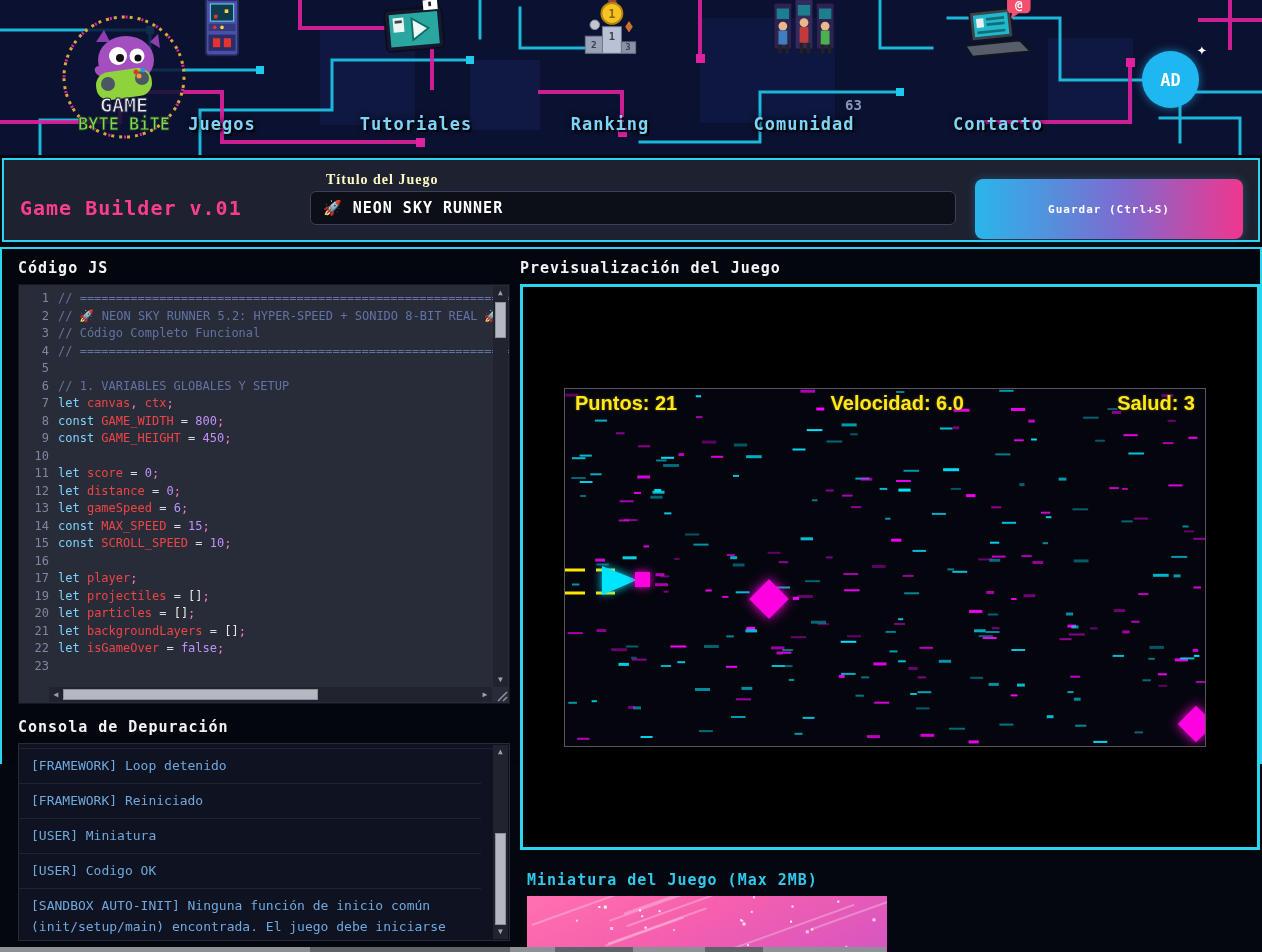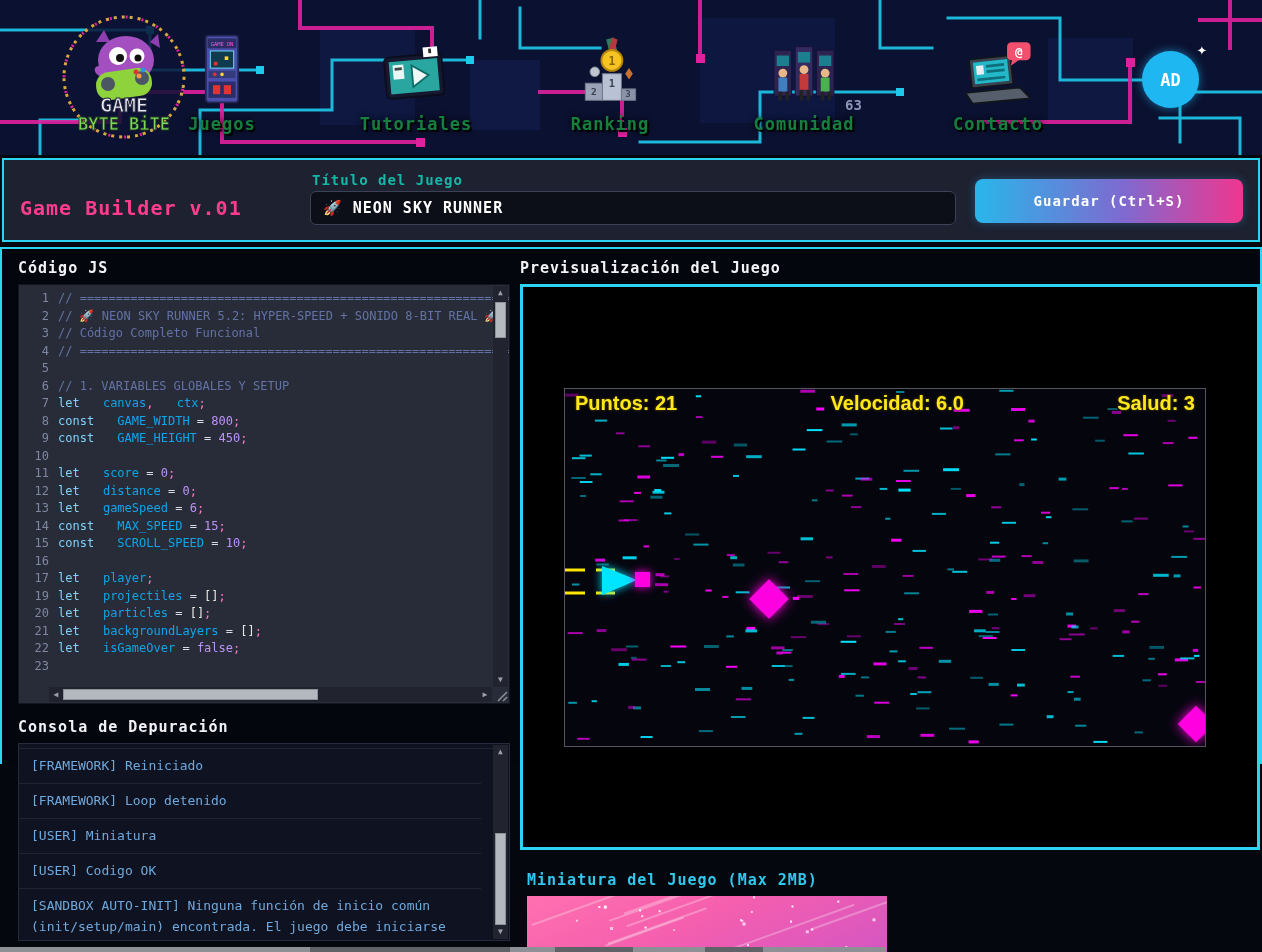--- a/index.html
+++ b/index.html
@@ -8,53 +8,53 @@
        font-family:"DejaVu Sans Mono",monospace;}
 
   
   #nav{position:absolute;left:0;top:0;width:1262px;height:155px;overflow:hidden;background:#0b1130;}
   #nav .circuit{position:absolute;left:0;top:0;}
   #nav-logo{position:absolute;left:58px;top:8px;width:132px;height:138px;cursor:pointer;}
   #nav-items{position:absolute;left:125px;top:6px;width:970px;height:144px;display:flex;}
   .nav-item{flex:1;display:flex;flex-direction:column;align-items:center;justify-content:flex-end;
             height:128px;cursor:pointer;}
   .nav-icon{display:block;margin-bottom:4px;}
-  .nav-label{color:#15803d;font-weight:bold;font-size:17px;letter-spacing:1px;
-             text-shadow:2px 2px 0 #000,0 0 6px #000;}
+  .nav-label{color:#7dd3fc;font-weight:bold;font-size:17px;letter-spacing:1px;
+             text-shadow:2px 2px 0 #000,0 0 6px #000;margin-top:47px;}
   #nav-avatar{position:absolute;left:1142px;top:51px;width:57px;height:57px;border-radius:50%;
               background:#1fb7f2;display:flex;align-items:center;justify-content:center;
               color:#fff;font-weight:bold;font-size:17px;cursor:pointer;box-shadow:0 0 10px rgba(31,183,242,.6);}
   #nav-avatar .star{position:absolute;right:-8px;top:-12px;color:#fff;font-size:17px;}
 
   
   #header{position:absolute;left:2px;top:158px;width:1258px;height:84px;background:#1d2130;
           border:2px solid #2bd5f2;}
   .app-title{position:absolute;left:16px;top:36px;color:#ff3d8e;font-weight:bold;font-size:20px;letter-spacing:1px;}
-  .title-label{position:absolute;left:308px;top:12px;color:#14b8a6;font-weight:bold;font-size:14px;letter-spacing:1px;}
+  .title-label{position:absolute;left:322px;top:12px;color:#fef9c3;font-weight:bold;font-size:14px;letter-spacing:1px;font-family:Liberation Serif, serif;}
   #title-input{position:absolute;left:306px;top:31px;width:646px;height:34px;background:#0c0e18;
                border:1px solid #3b4157;border-radius:6px;color:#fff;font-weight:bold;font-size:15px;
                letter-spacing:1px;padding:0 12px;font-family:"DejaVu Sans Mono",monospace;outline:none;}
-  #save-btn{position:absolute;right:15px;top:19px;width:268px;height:44px;border:none;border-radius:8px;
+  #save-btn{position:absolute;right:15px;top:19px;width:268px;height:60px;border:none;border-radius:8px;
             background:linear-gradient(90deg,#29b6ea 0%,#7e6ad0 55%,#f0368e 100%);
-            color:#fff;font-weight:bold;font-size:14px;letter-spacing:1px;cursor:pointer;
+            color:#fff;font-weight:bold;font-size:11px;letter-spacing:1px;cursor:pointer;
             font-family:"DejaVu Sans Mono",monospace;box-shadow:0 0 10px rgba(60,160,220,.35);margin-left:24px;}
 
   
   #main{position:absolute;left:0;top:247px;width:1262px;height:517px;background:#04060e;
         border-top:2px solid #2bd5f2;border-left:2px solid #2bd5f2;border-right:2px solid #2bd5f2;}
   .panel-heading{color:#f2f2f6;font-weight:bold;font-size:15px;letter-spacing:1px;}
 
   
   #left-col{position:absolute;left:16px;top:10px;width:492px;}
   #code-editor{position:relative;margin-top:7px;height:420px;background:#282c39;border:1px solid #141722;
                overflow:hidden;padding:5px 0 0 4px;cursor:text;}
   .code-row{display:flex;font-size:12px;line-height:17.5px;}
   .code-row .ln{flex:none;width:26px;text-align:right;margin-right:9px;color:#7f87a0;}
   .code-row .cl{white-space:pre;}
-  .t-com{color:#6272a4;} .t-kw{color:#7dd3fc;} .t-id{color:#0ea5e9;margin-left:16px;} .t-op{color:#d8dce8;}
+  .t-com{color:#6272a4;} .t-kw{color:#7dd3fc;} .t-id{color:#ef4444;} .t-op{color:#d8dce8;}
   .t-num{color:#bd93f9;} .t-pun{color:#ff79c6;} .t-boo{color:#bd93f9;} .t-brk{color:#e8e8e2;}
   .sb{position:absolute;background:#21242e;}
   .sb-v{right:1px;top:1px;bottom:16px;width:15px;}
   .sb-h{left:30px;right:17px;bottom:1px;height:15px;display:flex;align-items:center;}
   .sb-arrow{color:#9aa0aa;font-size:8px;line-height:14px;width:100%;text-align:center;cursor:pointer;}
   .sb-h .sb-arrow{width:14px;flex:none;}
   .sb-thumb{position:absolute;background:#b4b8bf;border:1px solid #8d9198;cursor:pointer;}
   #code-vthumb{left:2px;right:2px;top:16px;height:36px;}
   #code-hthumb{left:14px;top:2px;bottom:2px;width:255px;position:absolute;}
   #resize-handle{position:absolute;right:1px;bottom:1px;width:14px;height:14px;cursor:nwse-resize;}
@@ -369,22 +369,22 @@
         </div>
         <svg id="resize-handle" viewBox="0 0 14 14">
           <path d="M13 4 L4 13 M13 9 L9 13" stroke="#8d9198" stroke-width="1.5" fill="none"></path>
         </svg>
       </div>
 
       <div class="panel-heading" id="console-heading">Consola de Depuración</div>
       <div id="console-box">
         <div class="console-clip"></div>
         <div id="console-rows">
+            <div class="console-row">[FRAMEWORK] Loop detenido</div>
             <div class="console-row">[FRAMEWORK] Reiniciado</div>
-            <div class="console-row">[FRAMEWORK] Loop detenido</div>
             <div class="console-row">[USER] Miniatura</div>
             <div class="console-row">[USER] Codigo OK</div>
             <div class="console-row">[SANDBOX AUTO-INIT] Ninguna función de inicio común (init/setup/main) encontrada. El juego debe iniciarse por sí mismo.</div>
           </div>
         <div class="sb" id="console-scroll">
           <div class="sb-arrow">▲</div>
           <div class="sb-thumb" id="console-vthumb"></div>
           <div class="sb-arrow" style="position:absolute;bottom:0;">▼</div>
         </div>
       </div>

